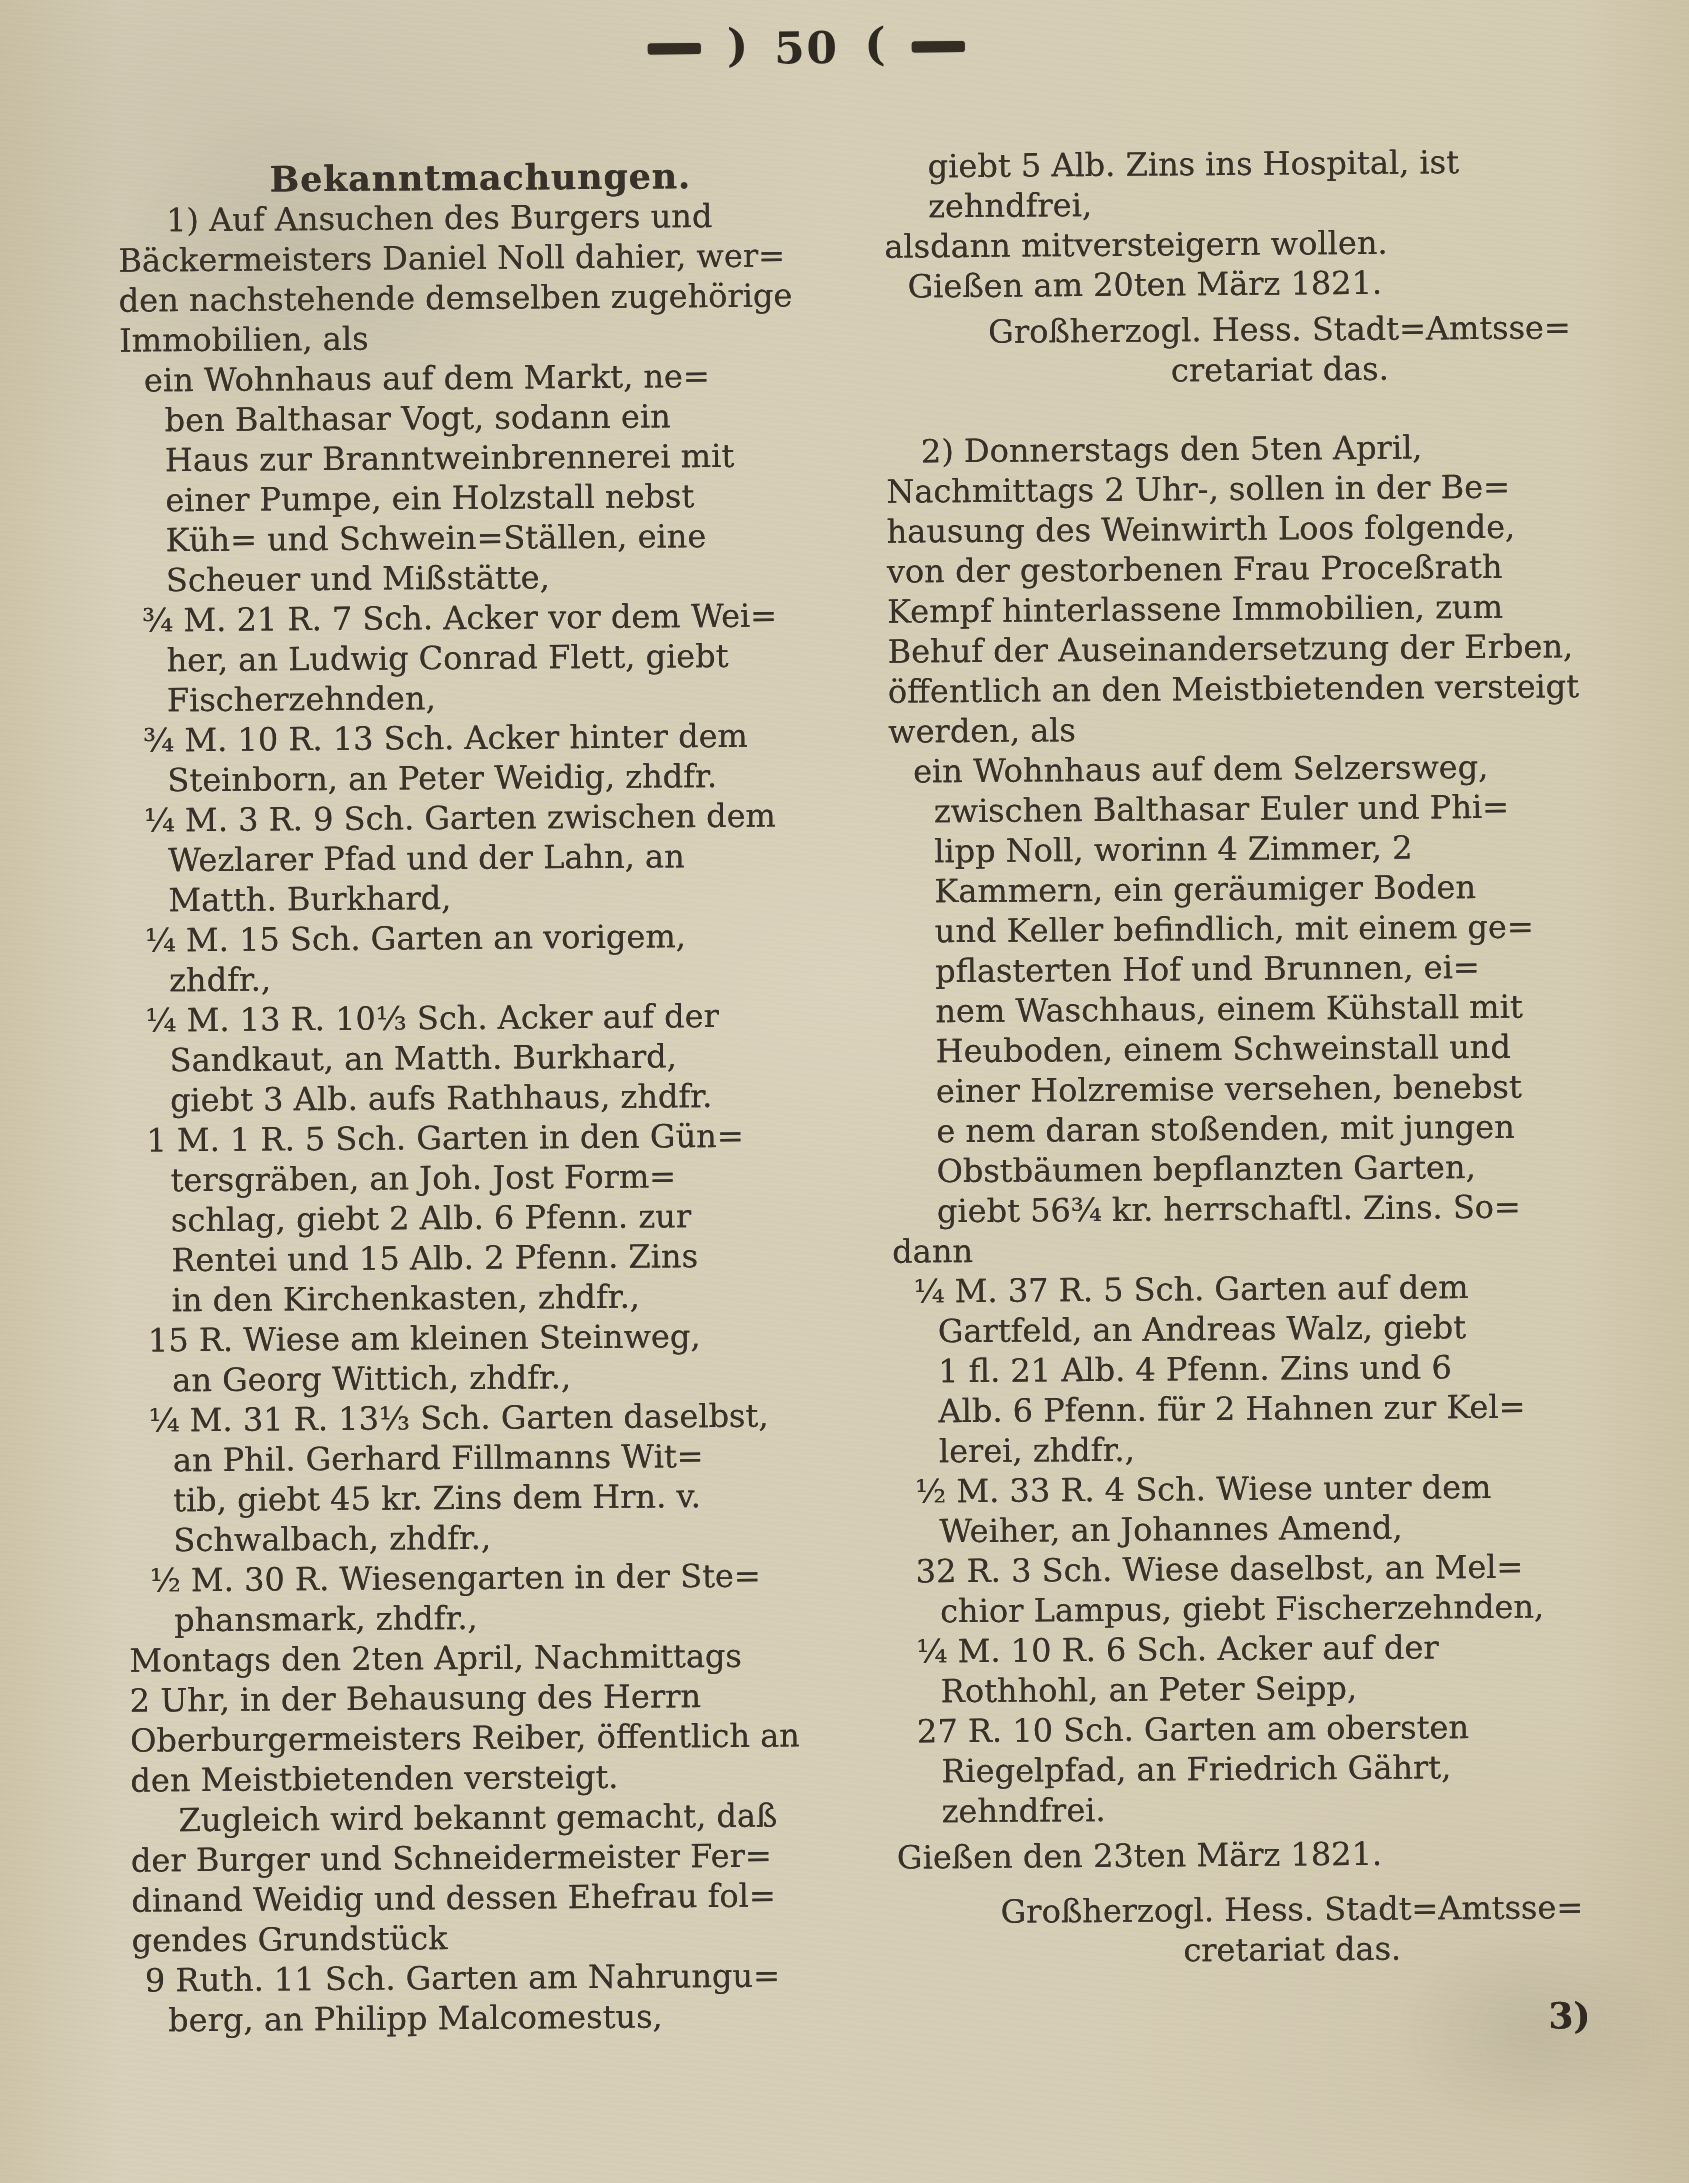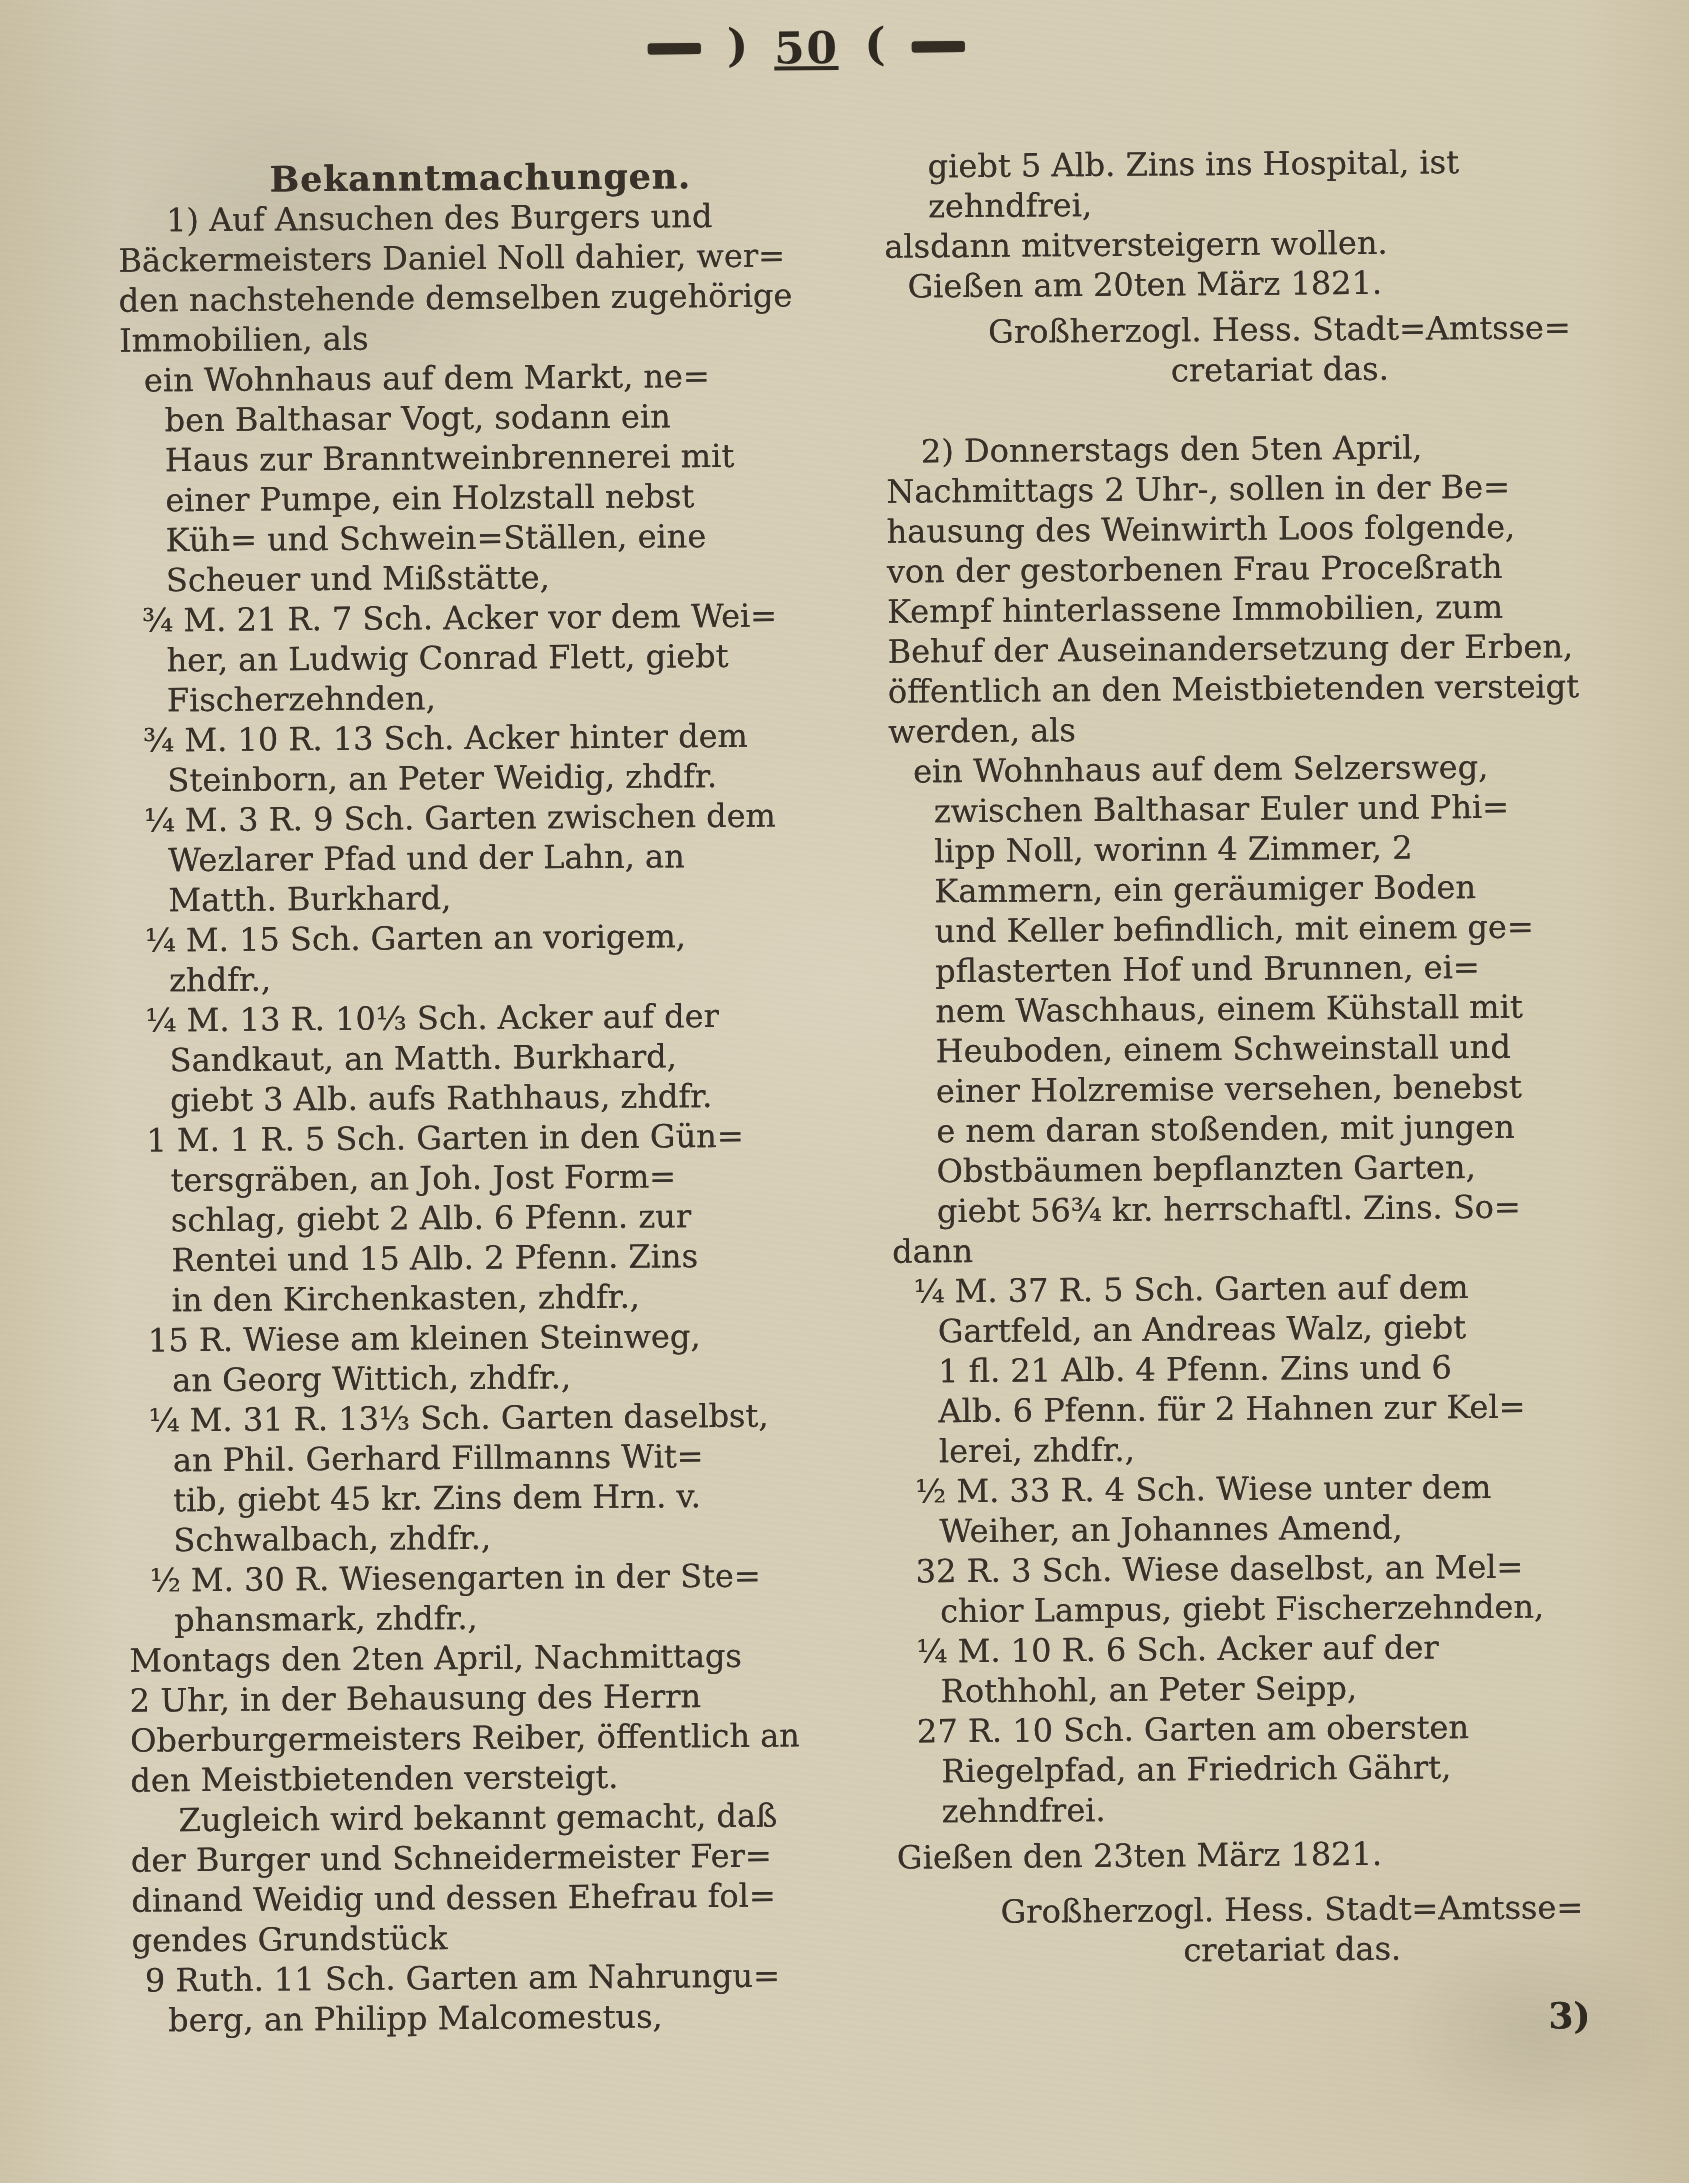--- a/index.html
+++ b/index.html
@@ -24,21 +24,21 @@
   .bleed-2{left:1398px;top:1934px;width:272px;height:196px;
     background:radial-gradient(closest-side, rgba(95,95,82,0.12), transparent);}
   .page-header{
     position:absolute;left:0;right:60px;top:21px;
     display:flex;align-items:center;justify-content:center;gap:26px;
     font-size:44px;font-weight:700;color:#2e2921;
   }
   .dash{display:inline-block;width:53px;height:10.6px;border-radius:3px;
     background:#332d24;box-shadow:0 0 0.8px rgba(40,34,25,0.8);}
   .bracket{font-size:45px;transform:translateY(-3px);}
-  .pagenum{letter-spacing:1.5px;text-decoration:underline;}
+  .pagenum{letter-spacing:1.5px;}
   .col{position:absolute;text-align:left;}
   .col-left{left:125px;top:155px;width:725px;}
   .col-right{left:891px;top:147px;width:744px;}
   .block{
     font-size:32px;line-height:40px;
     white-space:pre-line;
     text-shadow:0 0 0.5px rgba(52,44,32,0.85);
   }
   .heading{text-align:center;font-weight:700;font-size:35px;letter-spacing:0.8px;}
   .flush{text-indent:0;}

